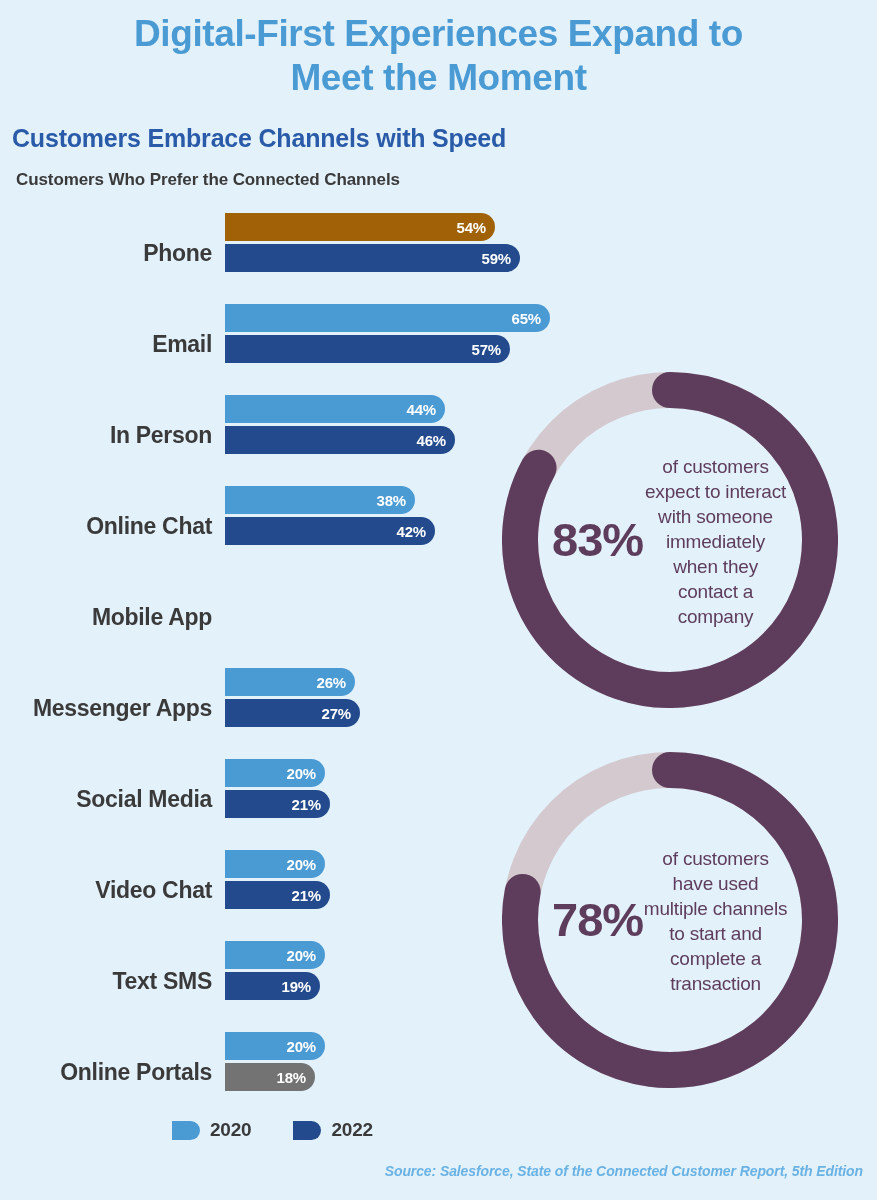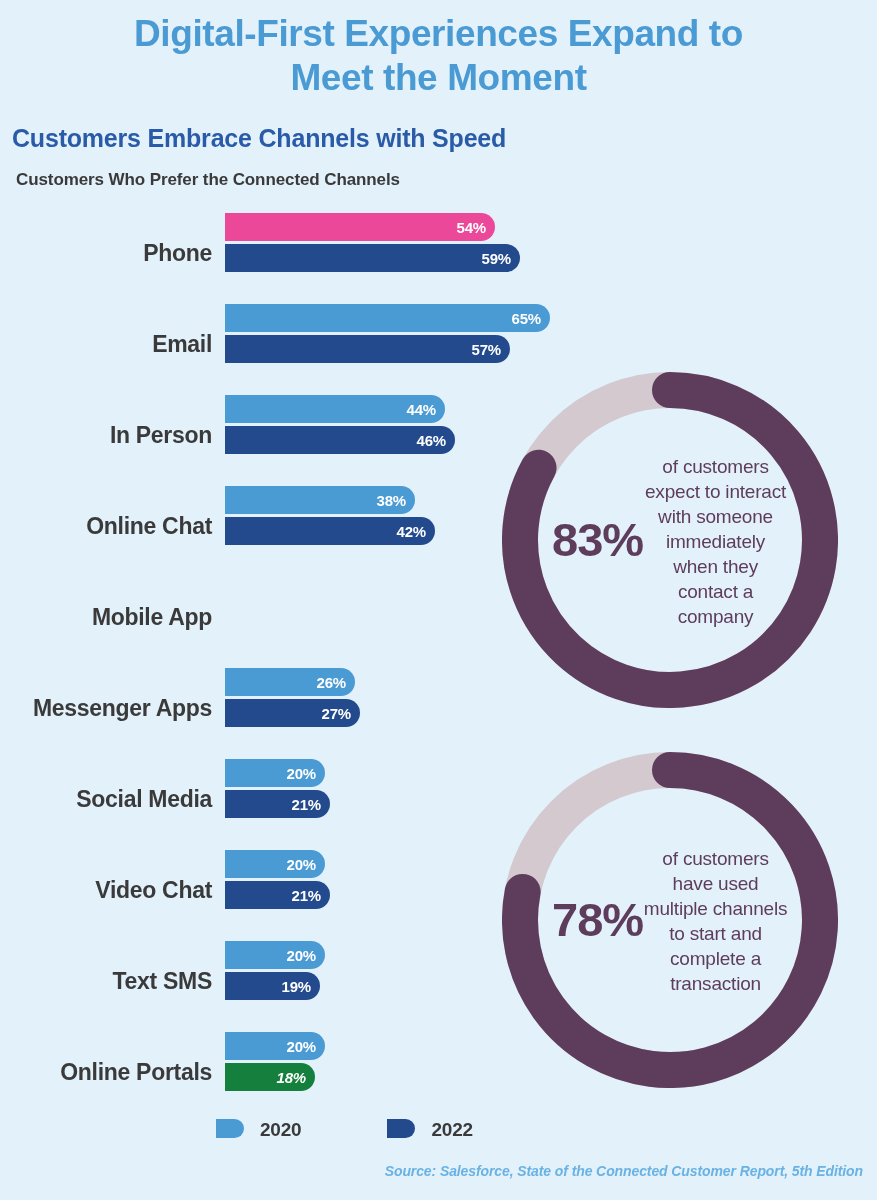--- a/index.html
+++ b/index.html
@@ -61,21 +61,21 @@
     color:#ffffff;
     font-size:15px;font-weight:bold;
     letter-spacing:-0.2px;
   }
 
   
   #legend{
     position:absolute;left:172px;top:1119px;
     display:flex;align-items:center;gap:42px;
   }
-  .legend-item{display:flex;align-items:flex-start;gap:16px;margin-left:44px;}
+  .legend-item{display:flex;align-items:center;gap:10px;}
   .legend-swatch{
     width:28px;height:19px;
     border-radius:0 10px 10px 0;
   }
   .legend-text{
     color:#3a3a3a;font-size:19px;font-weight:bold;
     letter-spacing:-0.2px;
   }
 
   
@@ -125,21 +125,21 @@
     <span>Digital-First Experiences Expand to</span>
     <span>Meet the Moment</span>
   </div>
   <div class="sub-title">Customers Embrace Channels with Speed</div>
   <div class="sub-sub-title">Customers Who Prefer the Connected Channels</div>
 
   <div id="bars">
       <div class="bar-row">
         <div class="bar-label">Phone</div>
         <div class="bar-wrap">
-          <div class="bar b2020" style="width: 270px; background: #ec4899;">
+          <div class="bar b2020" style="width: 270px; background: #a16207;">
             <span class="bar-val">54%</span>
           </div>
           <div class="bar b2022" style="width: 295px; background: rgb(34, 74, 140);">
             <span class="bar-val">59%</span>
           </div>
         </div>
       </div>
       <div class="bar-row">
         <div class="bar-label">Email</div>
         <div class="bar-wrap">
@@ -219,21 +219,21 @@
             <span class="bar-val">19%</span>
           </div>
         </div>
       </div>
       <div class="bar-row">
         <div class="bar-label">Online Portals</div>
         <div class="bar-wrap">
           <div class="bar b2020" style="width: 100px; background: rgb(74, 154, 212);">
             <span class="bar-val">20%</span>
           </div>
-          <div class="bar b2022" style="width: 90px; background: #15803d; font-style: italic;">
+          <div class="bar b2022" style="width: 90px; background: #737373;">
             <span class="bar-val">18%</span>
           </div>
         </div>
       </div>
     </div>
 
   <div id="legend">
       <div class="legend-item">
         <span class="legend-swatch" style="background: rgb(74, 154, 212);"></span>
         <span class="legend-text">2020</span>

